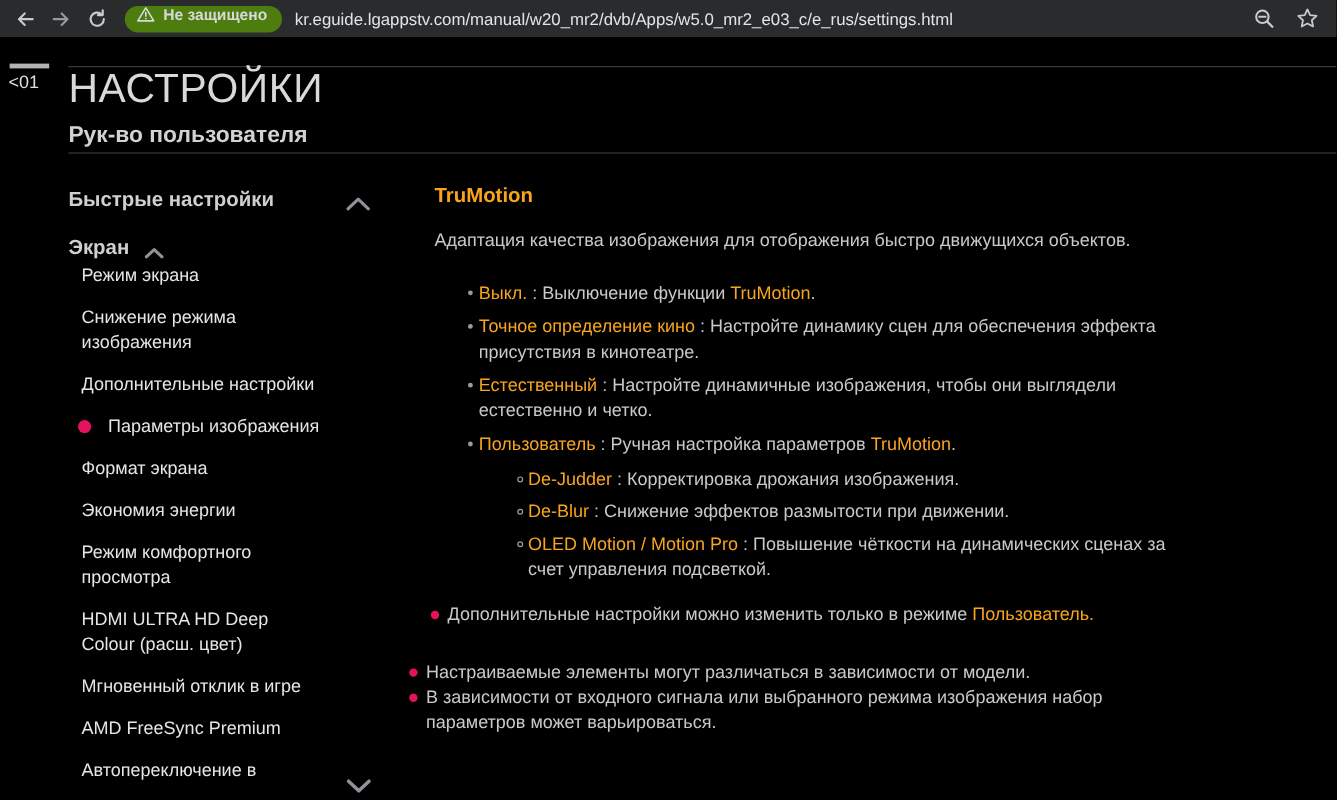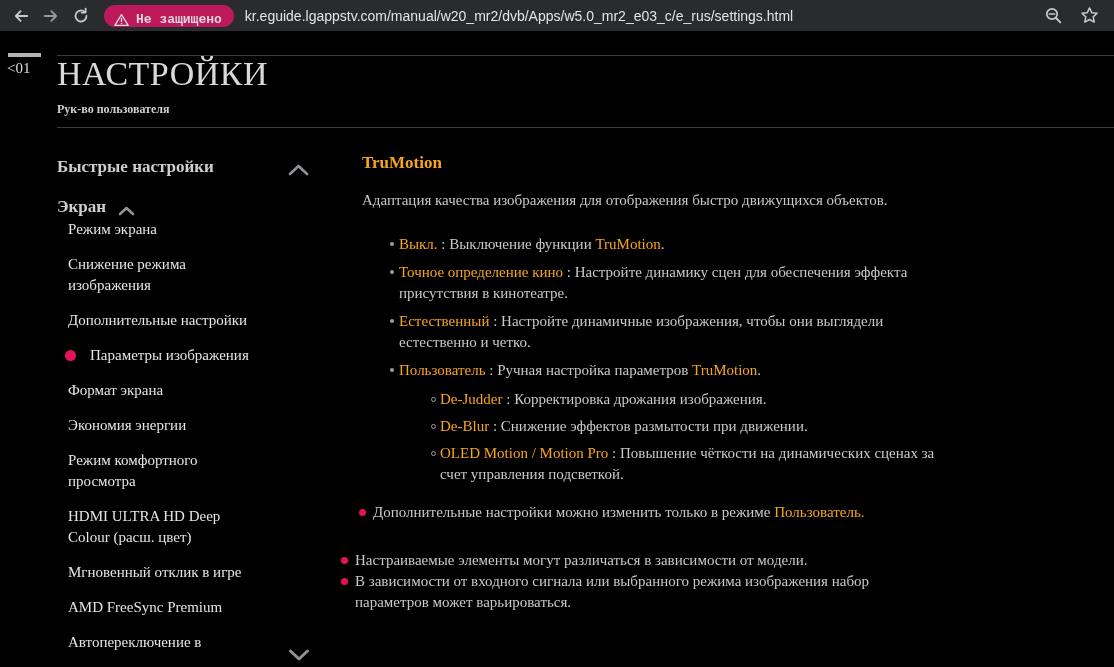--- a/index.html
+++ b/index.html
@@ -3,35 +3,35 @@
 <meta charset="utf-8">
 <style>
   * { margin:0; padding:0; box-sizing:border-box; }
   html,body { background:#000; }
   body { font-family:"Liberation Sans", sans-serif; }
   .screen { position:relative; width:1114px; height:667px; background:#000; overflow:hidden; }
 
   
   .toolbar { position:relative; height:31px; background:#2a2b2d; display:flex; align-items:center; padding:0 10px 0 6px; }
   .tb-btn { width:30px; height:26px; display:flex; align-items:center; justify-content:center; flex:0 0 auto; }
-  .chip { height:22px; margin-left:8px; padding:0 12px 0 10px; border-radius:11px; background:#be185d;
-          display:flex; align-items:flex-end; gap:7px; flex:0 0 auto;font-family:Liberation Mono, monospace; }
+  .chip { height:22px; margin-left:8px; padding:0 12px 0 10px; border-radius:11px; background:#4d7c0f;
+          display:flex; align-items:flex-start; gap:7px; flex:0 0 auto; }
   .chip-label { font-size:13px; font-weight:700; color:#d7d9db; white-space:nowrap; }
   .url { margin-left:11px; font-size:14px; color:#e2e4e7; white-space:nowrap; overflow:hidden; }
   .tb-spacer { flex:1 1 auto; }
   .tb-right { display:flex; align-items:center; gap:6px; }
 
   
   .page { position:relative; width:1114px; height:636px; background:#000; overflow:hidden;
-          color:#c9c9c9; font-size:15px;font-family:Liberation Serif, serif; }
+          color:#c9c9c9; font-size:15px; }
   .topline   { position:absolute; left:57px; right:0; top:24px; height:1px; background:#3b3b3b; }
   .rail-bar  { position:absolute; left:8px; top:22px; width:33px; height:4px; background:#b3b3b3; }
   .rail-marker { position:absolute; left:7px; top:29px; font-size:15px; color:#dedede; }
   .page-title { position:absolute; left:57px; top:26px; font-size:34px; font-weight:400; color:#d9d9d9; line-height:1; letter-spacing:.5px; white-space:nowrap; }
-  .page-subtitle { position:absolute; left:57px; top:71px; font-size:12px; font-weight:700; color:#d2d2d2; }
+  .page-subtitle { position:absolute; left:57px; top:71px; font-size:19px; font-weight:700; color:#d2d2d2; }
   .headerline { position:absolute; left:57px; right:0; top:96px; height:1px; background:#3b3b3b; }
 
   
   .sidebar { position:absolute; left:57px; top:126px; width:272px; }
   .side-section { position:relative; display:flex; align-items:flex-end; width:252px;
                   font-size:17px; font-weight:700; color:#cfcfcf; line-height:19px; cursor:default; }
   .side-section.first { justify-content:space-between; margin-bottom:21px; }
   .side-section.inline { margin-bottom:3px; }
   .side-section.inline .chev { margin-left:12px; }
   .side-item { padding-left:11px; line-height:21px; margin-bottom:14px; color:#e5e5e5; white-space:pre-line; }

